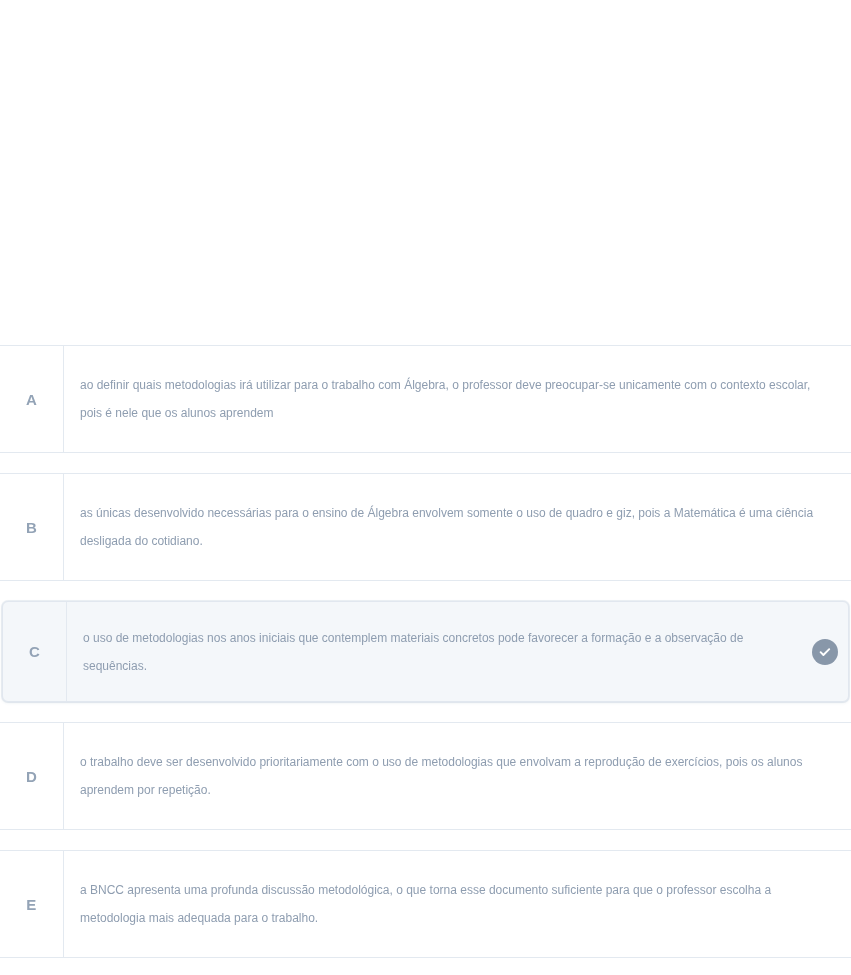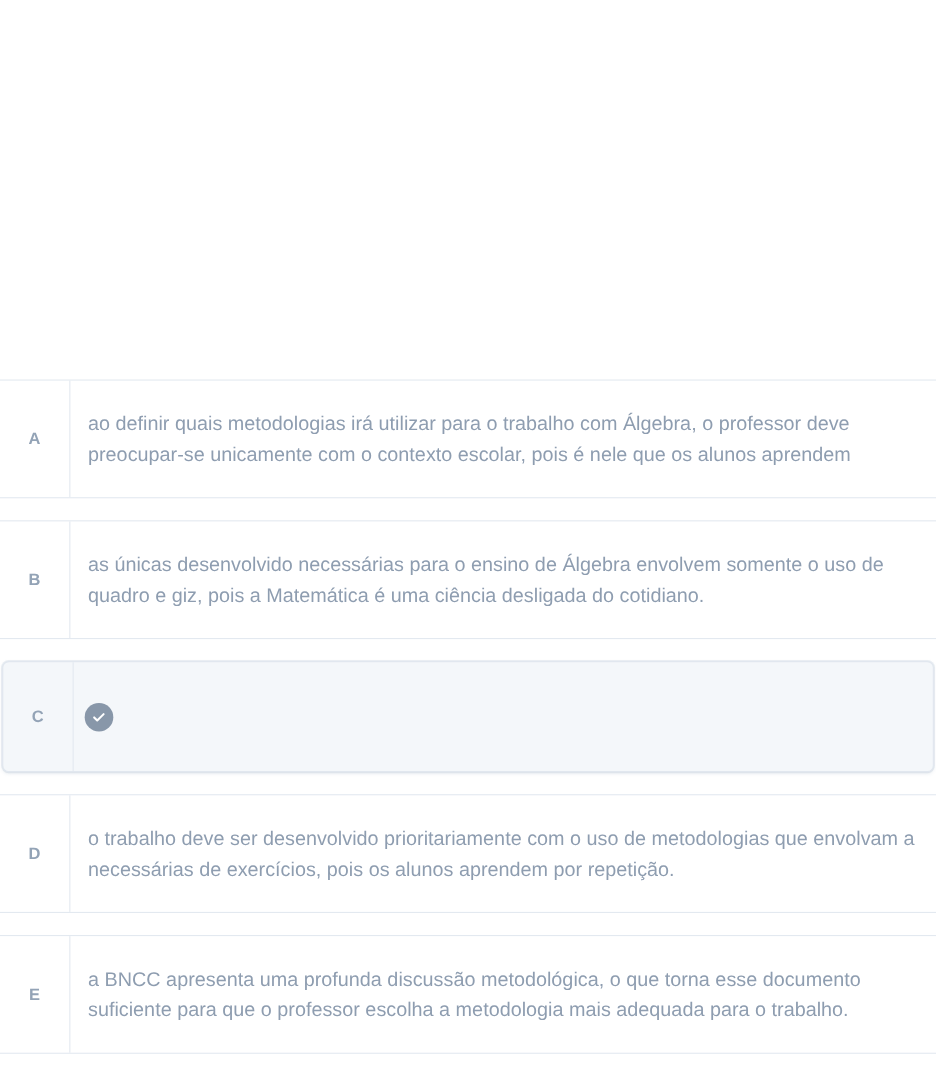--- a/index.html
+++ b/index.html
@@ -70,21 +70,21 @@
   .alt-body {
     flex: 1 1 auto;
     display: flex;
     align-items: center;
     padding: 14px 18px 14px 16px;
     box-sizing: border-box;
     min-width: 0;
   }
 
   .alt-text {
-    font-size: 18px;
+    font-size: 12px;
     line-height: 28px;
     color: #8e9db0;
     font-weight: 400;
     word-wrap: break-word;
   }
 
   .alt-check {
     flex: 0 0 auto;
     width: 46px;
     display: flex;
@@ -127,35 +127,38 @@
     </div>
     <div class="alt-body">
       <span class="alt-text">as únicas desenvolvido necessárias para o ensino de Álgebra envolvem somente o uso de quadro e giz, pois a Matemática é uma ciência desligada do cotidiano.</span>
     </div>
   </div>
 
   <div class="alt-card selected">
     <div class="alt-letter-col">
       <span class="alt-letter">C</span>
     </div>
+    <div class="alt-body">
+      <span class="alt-text">o uso de metodologias nos anos iniciais que contemplem materiais concretos pode favorecer a formação e a observação de sequências.</span>
+    </div>
     <div class="alt-check">
       <span class="check-badge">
         <svg width="16" height="16" viewBox="0 0 16 16" aria-hidden="true">
           <path d="M3.6 8.2 L6.4 11.0 L12.2 5.2" fill="none" stroke="#ffffff" stroke-width="1.9" stroke-linecap="round" stroke-linejoin="round"></path>
         </svg>
       </span>
     </div>
   </div>
 
   <div class="alt-card">
     <div class="alt-letter-col">
       <span class="alt-letter">D</span>
     </div>
     <div class="alt-body">
-      <span class="alt-text">o trabalho deve ser desenvolvido prioritariamente com o uso de metodologias que envolvam a necessárias de exercícios, pois os alunos aprendem por repetição.</span>
+      <span class="alt-text">o trabalho deve ser desenvolvido prioritariamente com o uso de metodologias que envolvam a reprodução de exercícios, pois os alunos aprendem por repetição.</span>
     </div>
   </div>
 
   <div class="alt-card">
     <div class="alt-letter-col">
       <span class="alt-letter">E</span>
     </div>
     <div class="alt-body">
       <span class="alt-text">a BNCC apresenta uma profunda discussão metodológica, o que torna esse documento suficiente para que o professor escolha a metodologia mais adequada para o trabalho.</span>
     </div>

